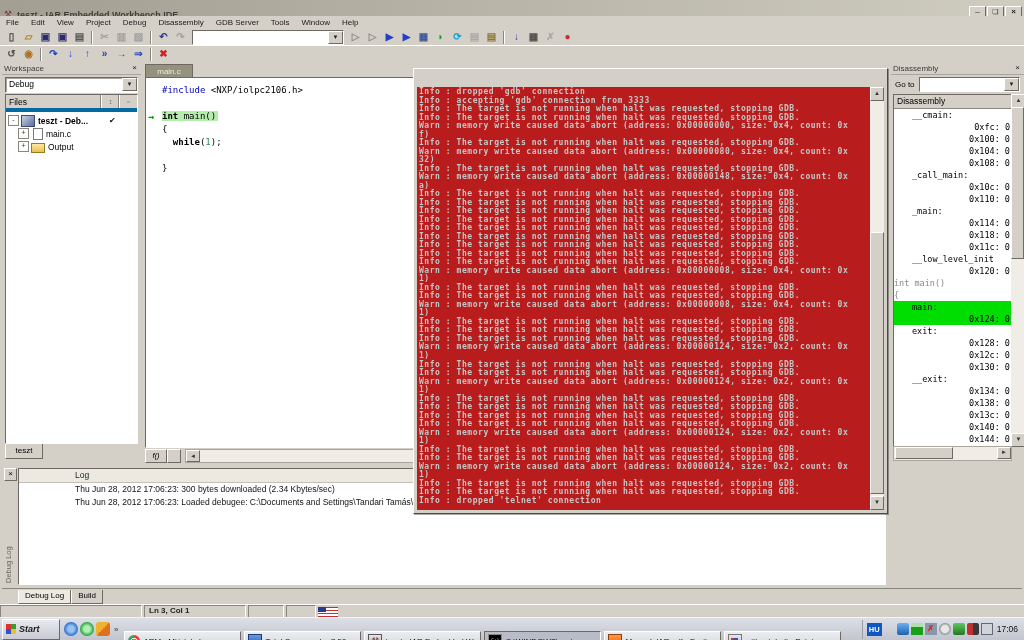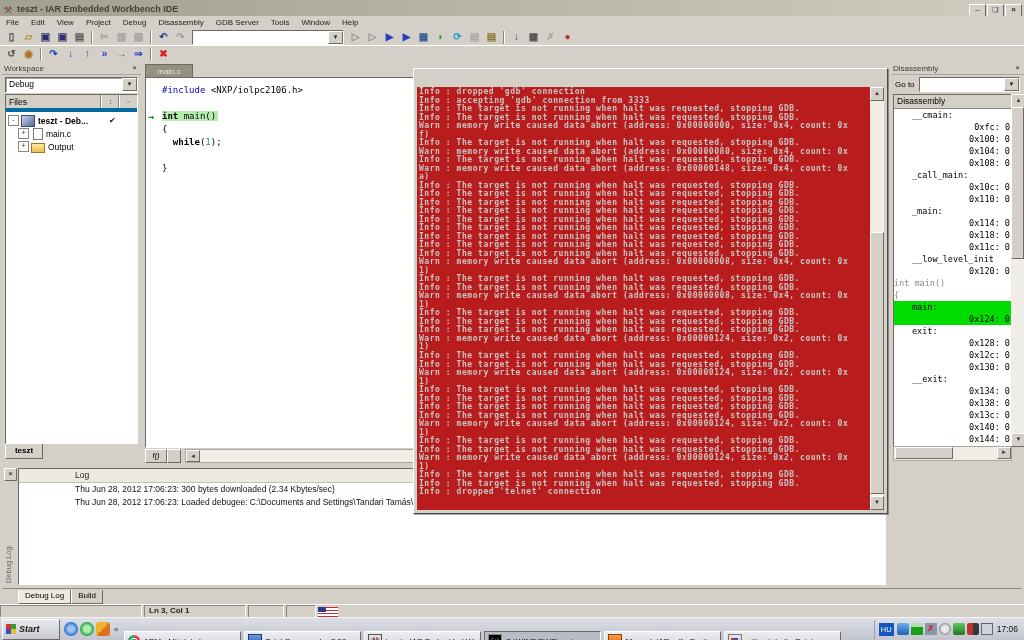--- a/index.html
+++ b/index.html
@@ -3,21 +3,21 @@
 <meta charset="utf-8">
 <style>
   html,body{margin:0;padding:0;background:#202020;}
   .screen{position:relative;width:1024px;height:640px;overflow:hidden;background:#d4d0c8;
           font-family:"Liberation Sans",sans-serif;-webkit-font-smoothing:none;}
   .field{background:#fff;border:1px solid;border-color:#6e6a63 #fff #fff #6e6a63;box-shadow:inset 1px 1px 0 #a8a49c;}
 
   
   .ide{position:absolute;left:0;top:0;width:1024px;height:617px;background:#d4d0c8;}
   .ide-title{position:absolute;left:0;top:0;right:0;height:16px;
-             background:linear-gradient(90deg,#a29f92,#cfccc0);display:flex;align-items:flex-start;padding:4px 2px;}
+             background:linear-gradient(90deg,#a29f92,#cfccc0);display:flex;align-items:flex-end;padding:4px 2px;}
   .app-icon{width:12px;height:12px;font-size:9px;line-height:12px;color:#7a4040;text-align:center;}
   .app-icon::before{content:"⚒";}
   .ide-title-text{font-size:9px;font-weight:bold;color:#42403a;margin-left:3px;flex:1;}
   .winbtn{width:15px;height:12px;background:#d4d0c8;border:1px solid;border-color:#fff #6e6a63 #6e6a63 #fff;
           font-size:8px;line-height:10px;text-align:center;color:#222;margin-left:1px;}
   .g-min::before{content:"_";position:relative;top:-3px;}
   .g-res::before{content:"❏";font-size:7px;}
   .g-max::before{content:"□";font-size:8px;}
   .g-cls::before{content:"×";font-weight:bold;}
 
@@ -54,21 +54,21 @@
   .tree-row{height:13px;display:flex;align-items:center;font-size:8.5px;white-space:nowrap;position:relative;}
   .tree-row.b .lbl{font-weight:bold;}
   .expander{width:9px;height:9px;border:1px solid #8a867e;background:#fff;font-size:7px;line-height:7px;
             text-align:center;color:#333;margin:0 2px;flex:0 0 auto;}
   .ic{width:12px;height:10px;margin-right:3px;flex:0 0 auto;}
   .ic-project{background:linear-gradient(135deg,#c8d4ea,#5a6a9a);border:1px solid #3a4a7a;}
   .ic-file{background:#fff;border:1px solid #7a7a7a;width:8px;height:10px;margin-left:2px;}
   .ic-folder{background:linear-gradient(#ffe9a0,#e8c050);border:1px solid #9a7a20;height:8px;margin-top:2px;}
   .tree-check{position:absolute;left:103px;font-size:8px;color:#111;}
   .ws-tab{position:absolute;left:3px;top:381px;width:36px;height:14px;background:#d4d0c8;
-          border:1px solid;border-color:#fff #6e6a63 #6e6a63 #fff;border-top:none;font-size:8px;text-align:center;line-height:13px;font-weight:bold;}
+          border:1px solid;border-color:#fff #6e6a63 #6e6a63 #fff;border-top:none;font-size:8px;text-align:center;line-height:13px;}
 
   
   .editor{position:absolute;left:143px;top:63px;width:745px;height:400px;background:#d4d0c8;}
   .ed-tab{position:absolute;left:2px;top:1px;width:46px;height:13px;background:#94917f;color:#eceade;
           font-size:8px;text-align:center;line-height:13px;border:1px solid #6e6a63;border-bottom:none;}
   .ed-body{position:absolute;left:2px;top:14px;right:2px;bottom:15px;background:#fff;
            border:1px solid;border-color:#6e6a63 #fff #fff #6e6a63;overflow:hidden;}
   .code{padding:6px 0 0 16px;font-family:"DejaVu Sans Mono",monospace;font-size:9px;}
   .code-line{height:13px;line-height:13px;white-space:pre;position:relative;}
   .tok-kw{font-weight:bold;color:#000;}
@@ -166,21 +166,21 @@
              conic-gradient(#ea4335 0 33%,#fbbc05 33% 66%,#34a853 66% 100%);}
   .ti-tc{background:linear-gradient(#6a9ae0,#2a50a0);border:1px solid #1a3a7a;}
   .ti-iar{background:linear-gradient(#e8e8e8,#9a9a9a);border:1px solid #555;color:#7a3030;font-size:8px;line-height:11px;text-align:center;}
   .ti-iar::before{content:"⚒";}
   .ti-cmd{background:#000;border:1px solid #888;color:#ccc;font-size:5px;line-height:11px;text-align:center;font-family:"DejaVu Sans Mono",monospace;}
   .ti-cmd::before{content:"C:\\";}
   .ti-foxit{background:linear-gradient(#ff9a40,#e05a10);border:1px solid #904010;}
   .ti-paint{background:linear-gradient(#e8e8e8,#b8b8b8);border:1px solid #777;position:relative;}
   .ti-paint::after{content:"";position:absolute;left:2px;top:3px;width:7px;height:5px;background:linear-gradient(90deg,#d03030 50%,#3050c0 50%);}
   .tray{margin-left:auto;height:19px;display:flex;align-items:center;border-left:1px solid #9a9da6;padding-left:4px;flex:0 0 auto;}
-  .lang{width:15px;height:13px;background:#1058c0;color:#fff;font-size:7.5px;font-weight:normal;text-align:center;line-height:13px;margin-right:3px;}
+  .lang{width:15px;height:13px;background:#1058c0;color:#fff;font-size:7.5px;font-weight:bold;text-align:center;line-height:13px;margin-right:15px;}
   .tray-ic{width:12px;height:12px;margin-right:2px;font-size:8px;line-height:12px;text-align:center;}
   .tr1{background:linear-gradient(#6ab0f0,#2060b0);border-radius:2px;}
   .tr2{background:linear-gradient(to top,#18a018 70%,#b0e0b0 70%);}
   .tr3{background:#8898a8;color:#e02020;font-weight:bold;}
   .tr3::before{content:"✗";}
   .tr4{background:radial-gradient(circle,#e8e8e8 40%,#8a8a8a 70%);border-radius:50%;}
   .tr5{background:linear-gradient(#60c860,#207820);border-radius:2px;}
   .tr6{background:linear-gradient(90deg,#c03030 50%,#383838 50%);border-radius:2px;}
   .tr7{background:#cfd4dc;border:1px solid #667;box-sizing:border-box;}
   .clock{font-size:8.5px;margin:0 4px 0 2px;color:#111;}
@@ -400,20 +400,21 @@
   <div class="cmd">
     <div class="cmd-body" id="cmd-body">
         <div class="cline">Info : dropped 'gdb' connection</div>
         <div class="cline">Info : accepting 'gdb' connection from 3333</div>
         <div class="cline">Info : The target is not running when halt was requested, stopping GDB.</div>
         <div class="cline">Info : The target is not running when halt was requested, stopping GDB.</div>
         <div class="cline">Warn : memory write caused data abort (address: 0x00000000, size: 0x4, count: 0x</div>
         <div class="cline">f)</div>
         <div class="cline">Info : The target is not running when halt was requested, stopping GDB.</div>
         <div class="cline">Warn : memory write caused data abort (address: 0x00000080, size: 0x4, count: 0x</div>
+        <div class="cline">32)</div>
         <div class="cline">Info : The target is not running when halt was requested, stopping GDB.</div>
         <div class="cline">Warn : memory write caused data abort (address: 0x00000148, size: 0x4, count: 0x</div>
         <div class="cline">a)</div>
         <div class="cline">Info : The target is not running when halt was requested, stopping GDB.</div>
         <div class="cline">Info : The target is not running when halt was requested, stopping GDB.</div>
         <div class="cline">Info : The target is not running when halt was requested, stopping GDB.</div>
         <div class="cline">Info : The target is not running when halt was requested, stopping GDB.</div>
         <div class="cline">Info : The target is not running when halt was requested, stopping GDB.</div>
         <div class="cline">Info : The target is not running when halt was requested, stopping GDB.</div>
         <div class="cline">Info : The target is not running when halt was requested, stopping GDB.</div>

